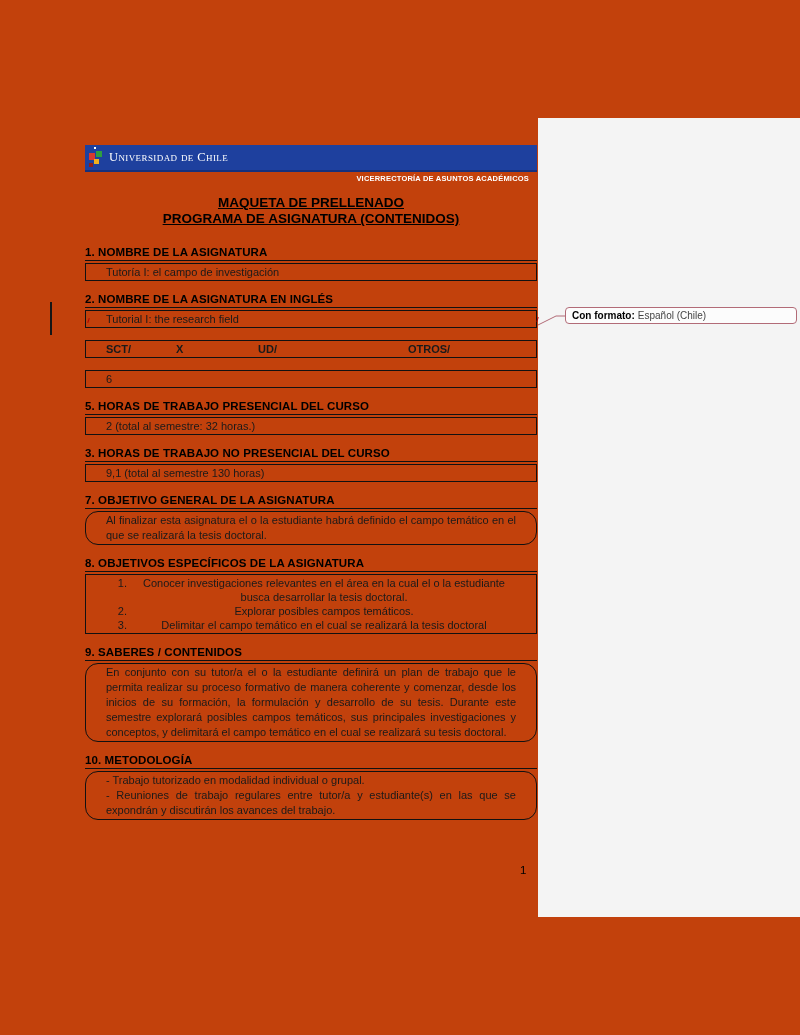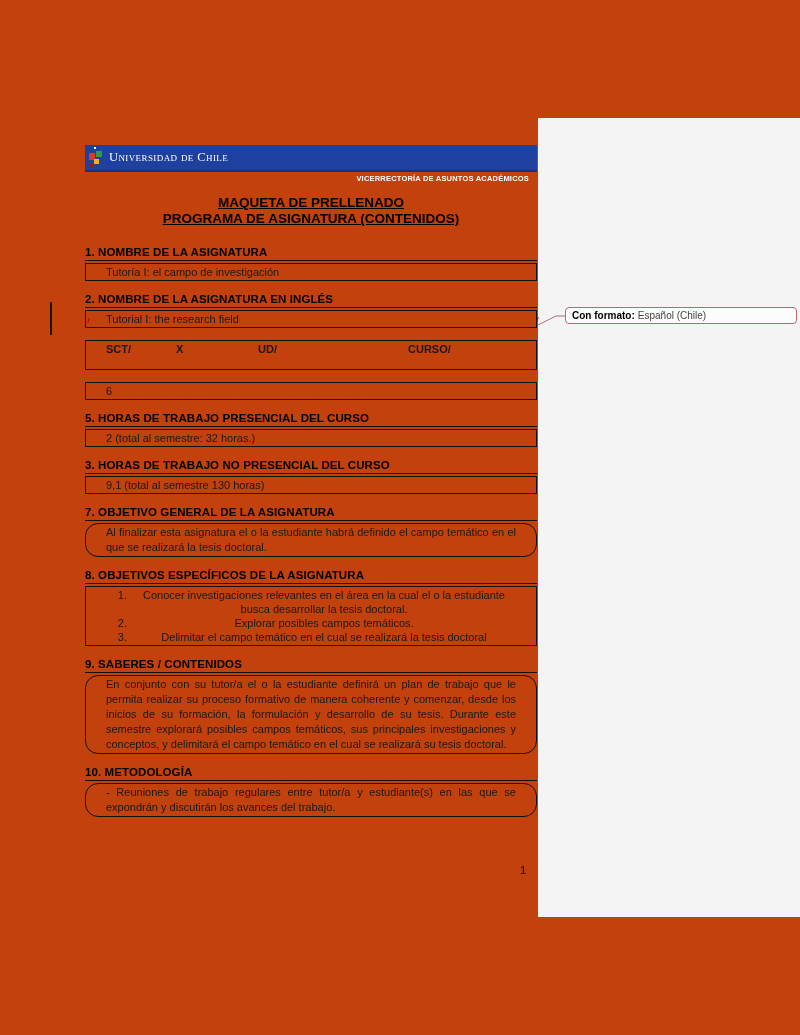--- a/index.html
+++ b/index.html
@@ -35,21 +35,21 @@
   .doc-title div { text-decoration:underline; }
 
   
   .section:not(:first-child) { margin-top:12px; }
   .sec-heading { font-weight:bold; font-size:11.5px; line-height:13px; color:#000;
     border-bottom:1.5px solid #111; padding-bottom:1px; letter-spacing:.1px; }
   .sec-box { margin-top:2px; border:1.5px solid #111; padding:1px 20px; font-size:11px;
     line-height:15px; min-height:18px; }
   .sec-box.single { line-height:14px; }
   .sec-box.justify { text-align:justify;border-radius:13px; }
-  .credits-row { position:relative; height:26px; font-weight:bold; }
+  .credits-row { position:relative; height:14px; font-weight:bold; }
   .credits-row span { position:absolute; top:0; }
   .credits-row .c0 { left:0; }
   .credits-row .c1 { left:70px; }
   .credits-row .c2 { left:152px; }
   .credits-row .c3 { left:302px; }
   ol.objectives { margin:0; padding-left:24px; line-height:14px;text-align:center; }
   ol.objectives li { padding-left:2px; }
 
   
   .change-bar { position:absolute; left:50px; top:302px; width:2px; height:33px; background:#161616; }
@@ -102,21 +102,21 @@
       <div class="sec-heading">2. NOMBRE DE LA ASIGNATURA EN INGLÉS</div>
       <div class="sec-box single">Tutorial I: the research field</div>
     </div>
 
     <div class="section">
       <div class="sec-box single">
         <div class="credits-row">
           <span class="c0">SCT/</span>
           <span class="c1">X</span>
           <span class="c2">UD/</span>
-          <span class="c3">CURSO/</span>
+          <span class="c3">OTROS/</span>
         </div>
       </div>
     </div>
 
     <div class="section">
       <div class="sec-box single">6</div>
     </div>
 
     <div class="section">
       <div class="sec-heading">5. HORAS DE TRABAJO PRESENCIAL DEL CURSO</div>
@@ -145,20 +145,21 @@
     </div>
 
     <div class="section">
       <div class="sec-heading">9. SABERES / CONTENIDOS</div>
       <div class="sec-box justify">En conjunto con su tutor/a el o la estudiante definirá un plan de trabajo que le permita realizar su proceso formativo de manera coherente y comenzar, desde los inicios de su formación, la formulación y desarrollo de su tesis. Durante este semestre explorará posibles campos temáticos, sus principales investigaciones y conceptos, y delimitará el campo temático en el cual se realizará su tesis doctoral.</div>
     </div>
 
     <div class="section">
       <div class="sec-heading">10. METODOLOGÍA</div>
       <div class="sec-box justify">
+        <div>- Trabajo tutorizado en modalidad individual o grupal.</div>
         <div>- Reuniones de trabajo regulares entre tutor/a y estudiante(s) en las que se expondrán y discutirán los avances del trabajo.</div>
       </div>
     </div>
 
   </div>
 
   <div class="change-bar"></div>
   <span class="red-mark m1"></span>
   <span class="red-mark m2"></span>
 

